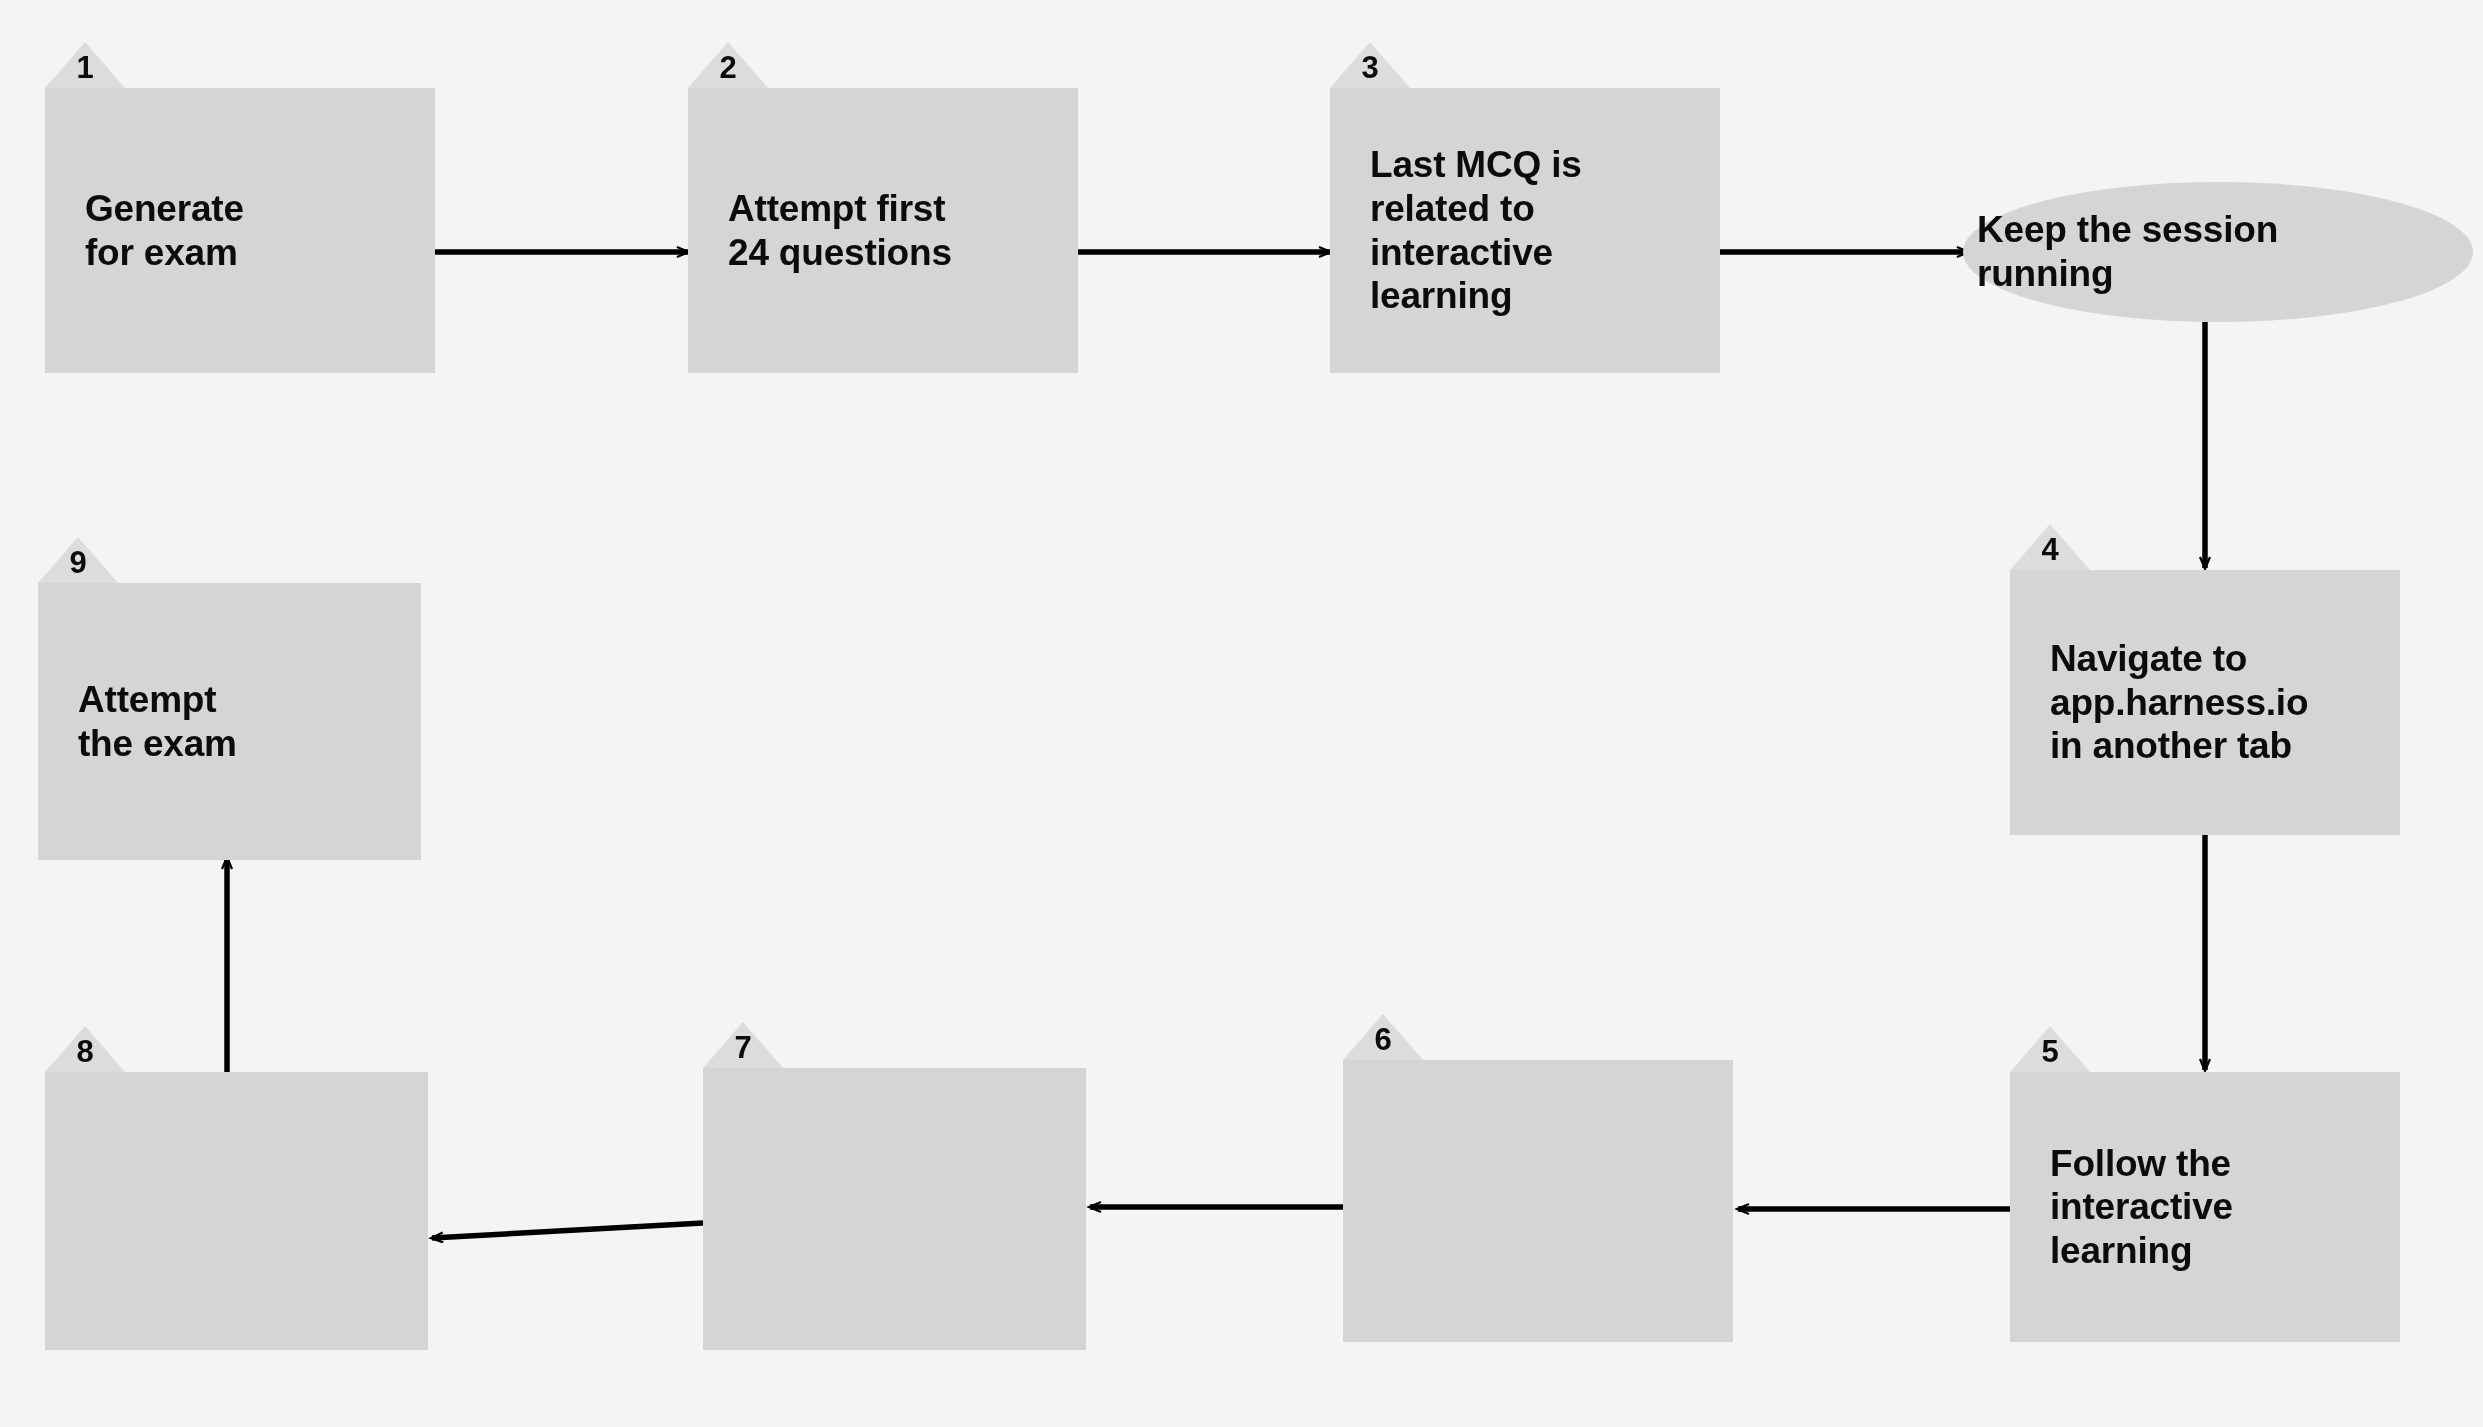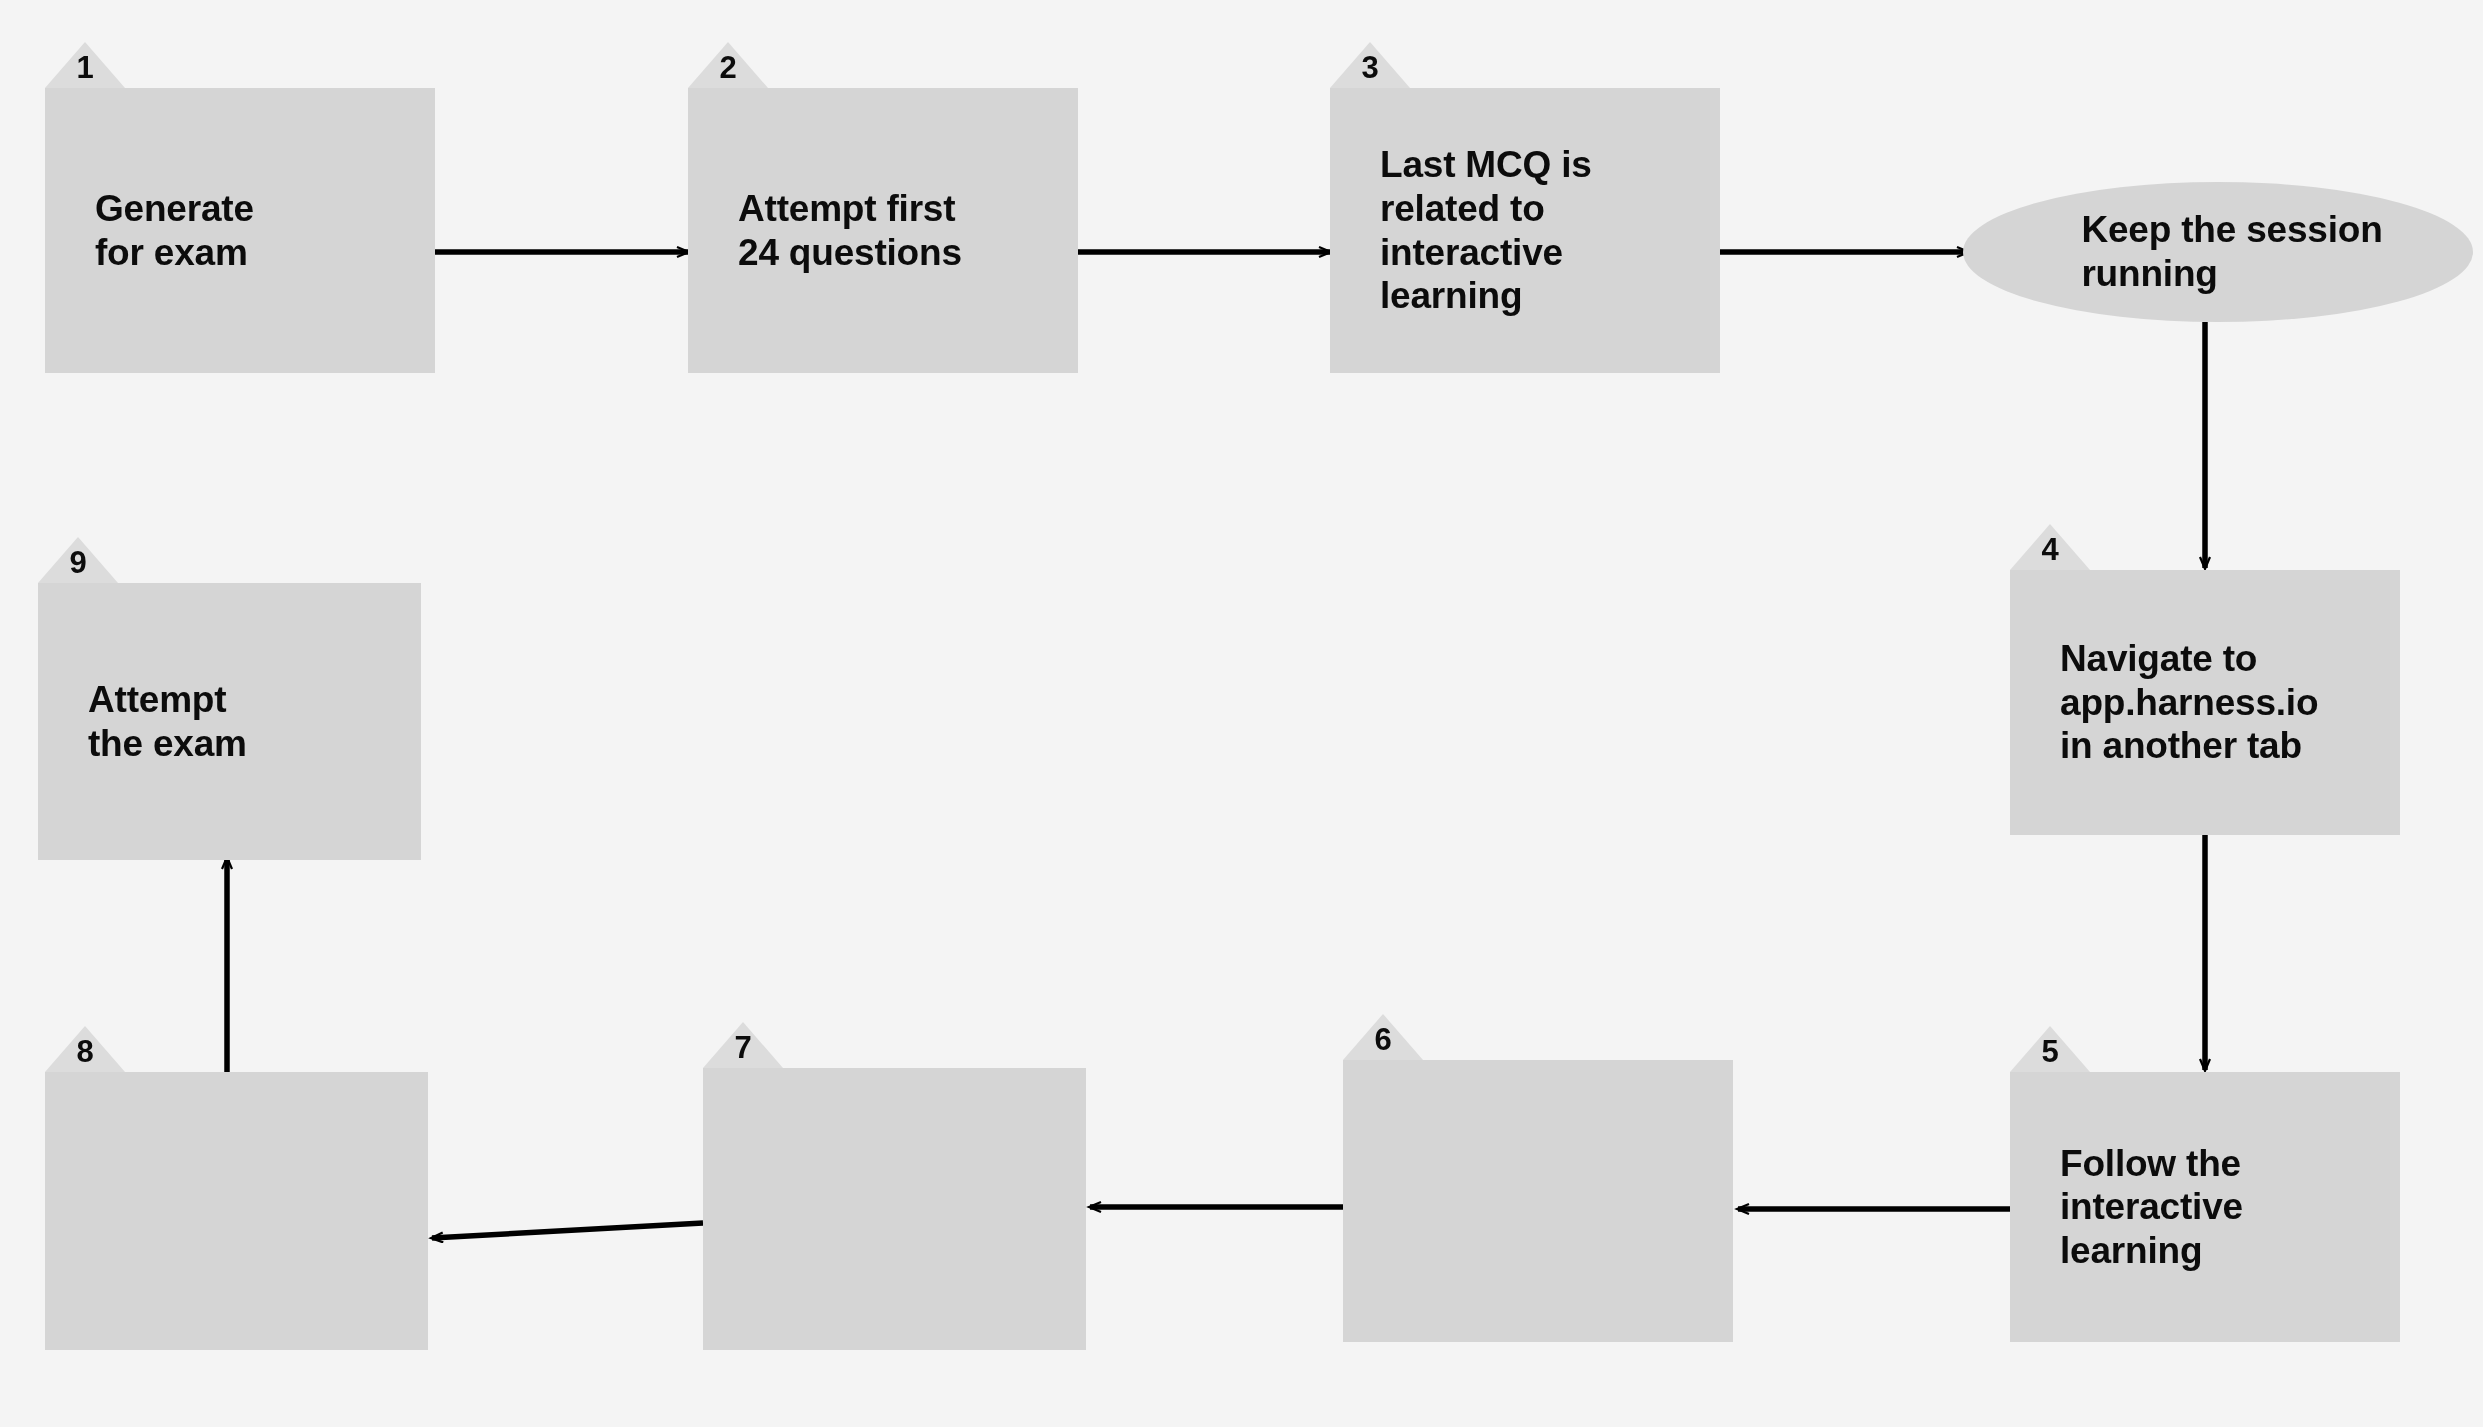--- a/index.html
+++ b/index.html
@@ -22,30 +22,29 @@
   .node {
     position: absolute;
     box-sizing: border-box;
     background: #d5d5d5;
     display: flex;
     align-items: center;
     justify-content: flex-start;
   }
   .node.ellipse {
     border-radius: 50%;
-    justify-content: center;
   }
   .node-label {
     font-weight: bold;
     font-size: 37px;
     line-height: 1.18;
     color: #0c0c0c;
     letter-spacing: -0.2px;
     white-space: pre-line;
-    padding-left: 50px;
+    padding-left: 40px;
     padding-right: 16px;
   }
   .node.ellipse .node-label {
     padding-left: 0;
     padding-right: 0;
     text-align: left;
     transform: translateX(14px);
   }
   .badge {
     position: absolute;

